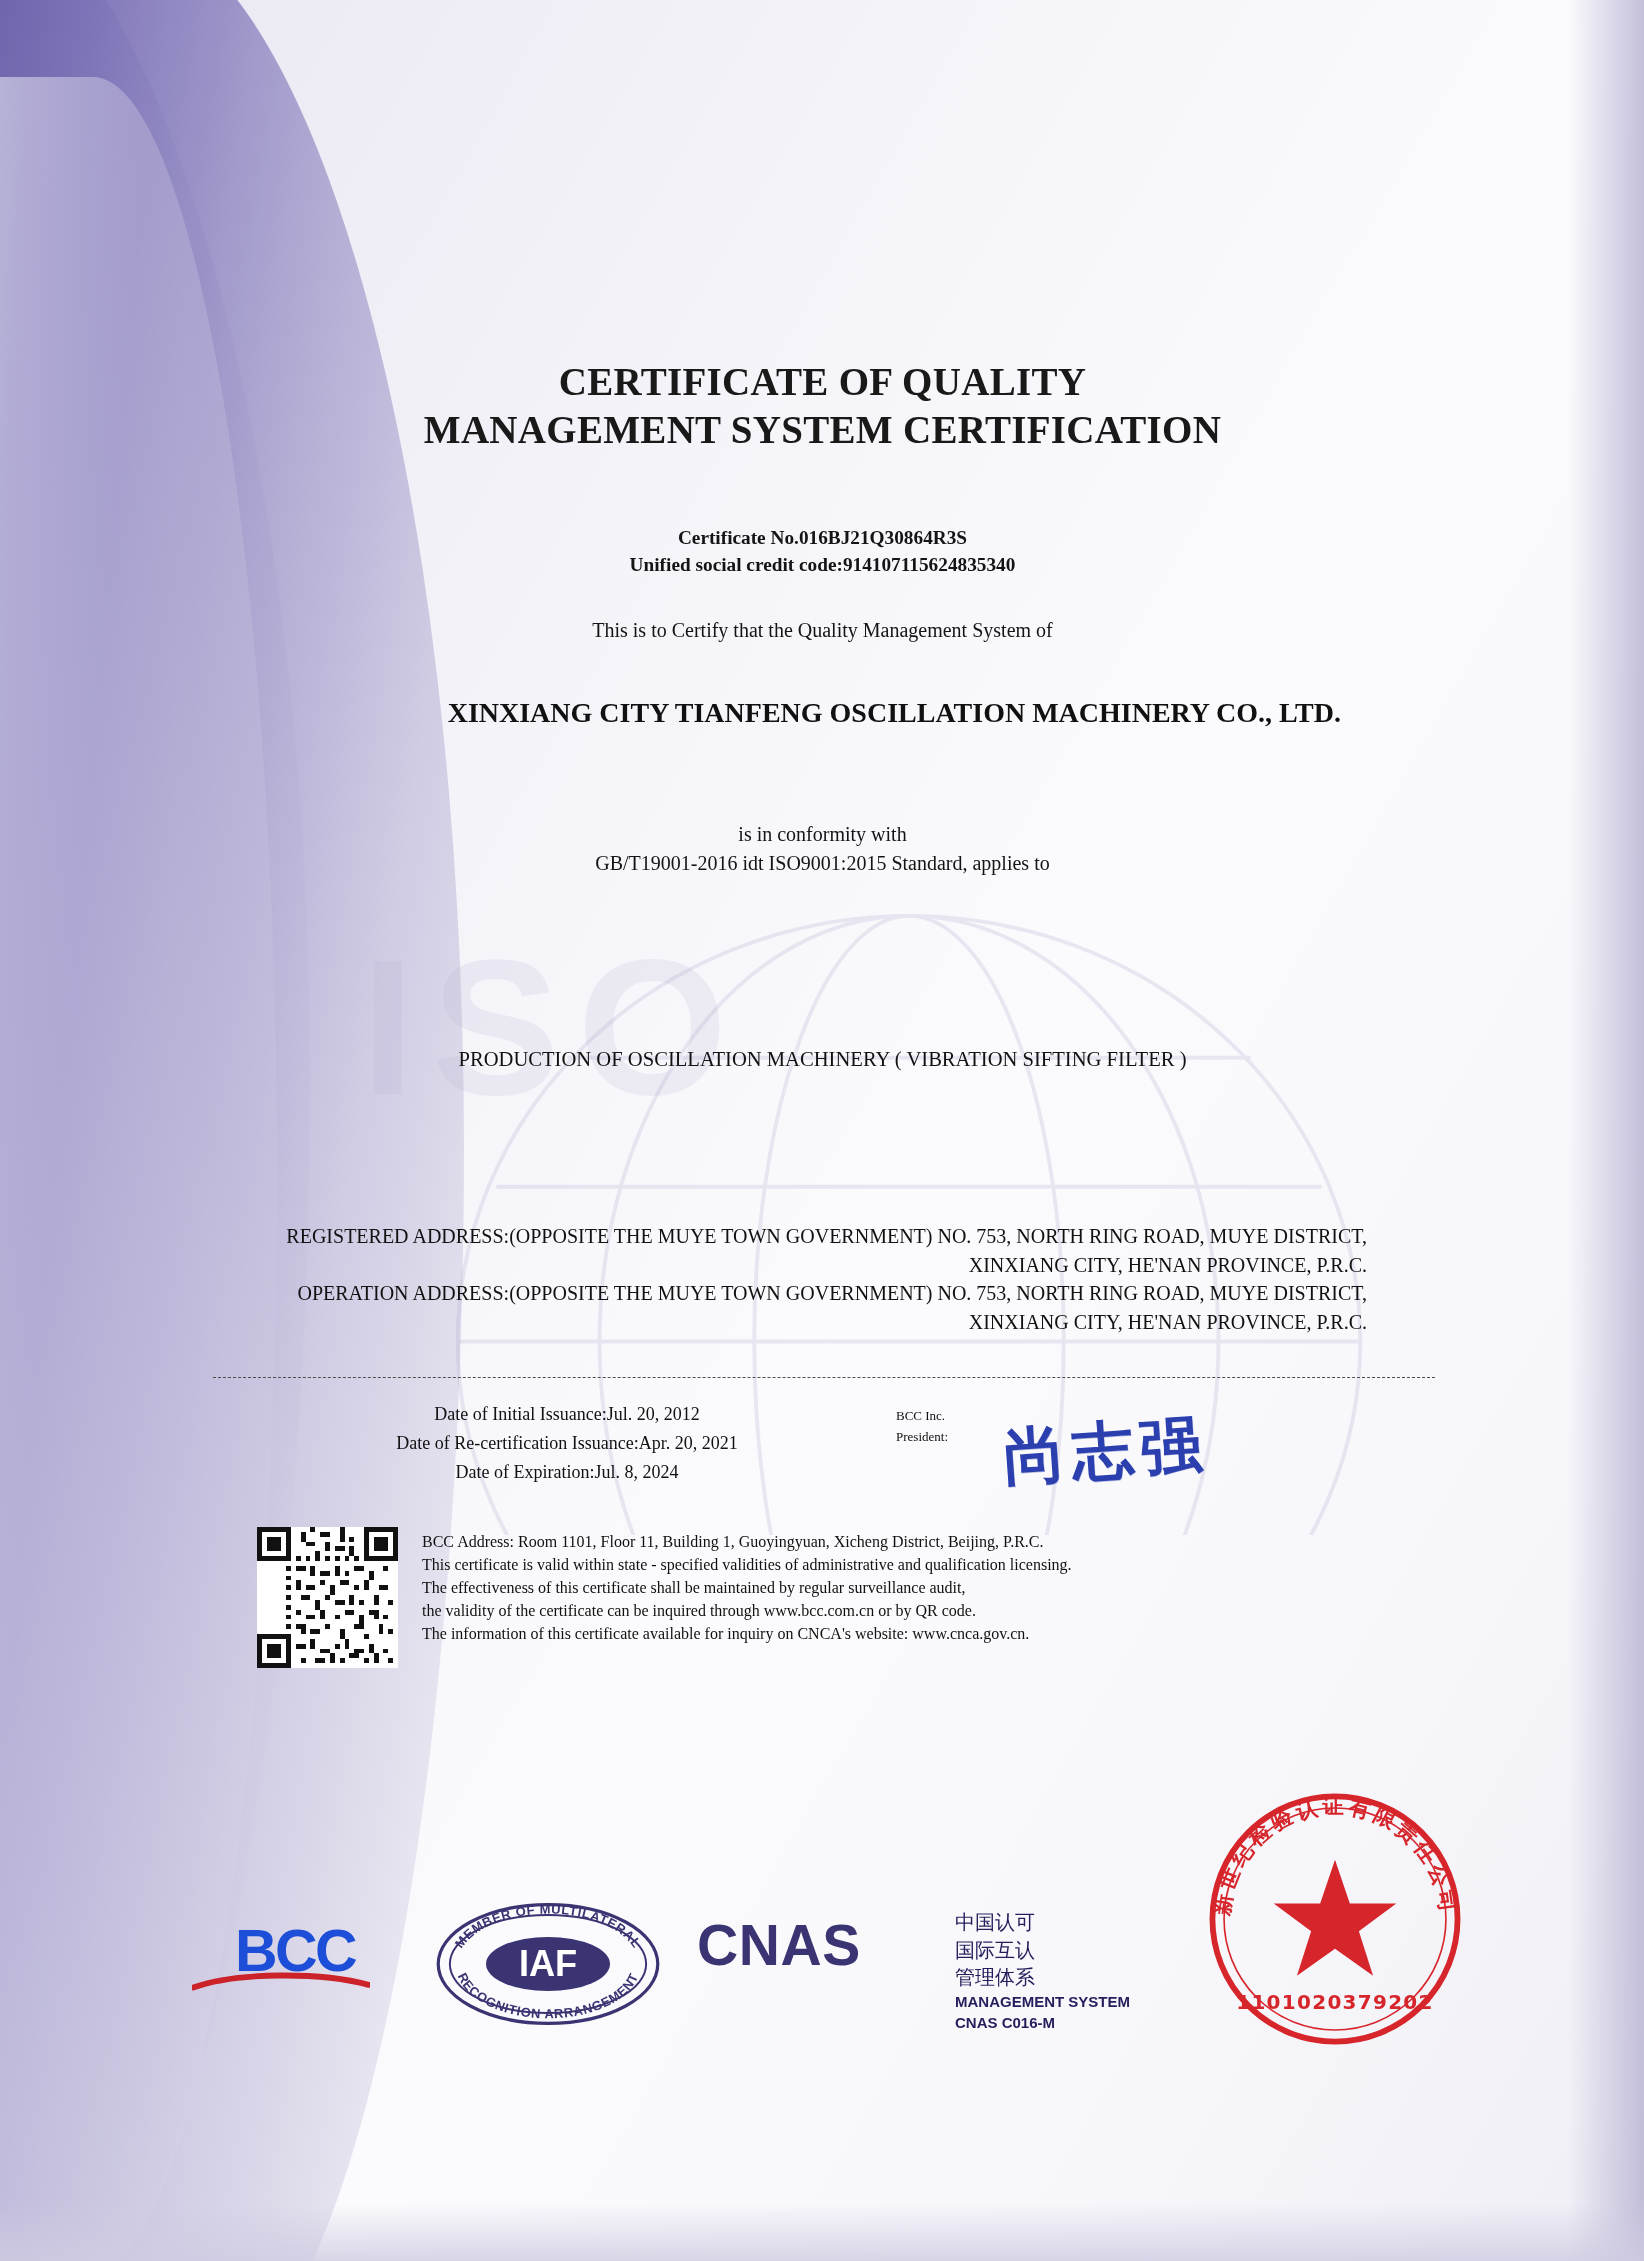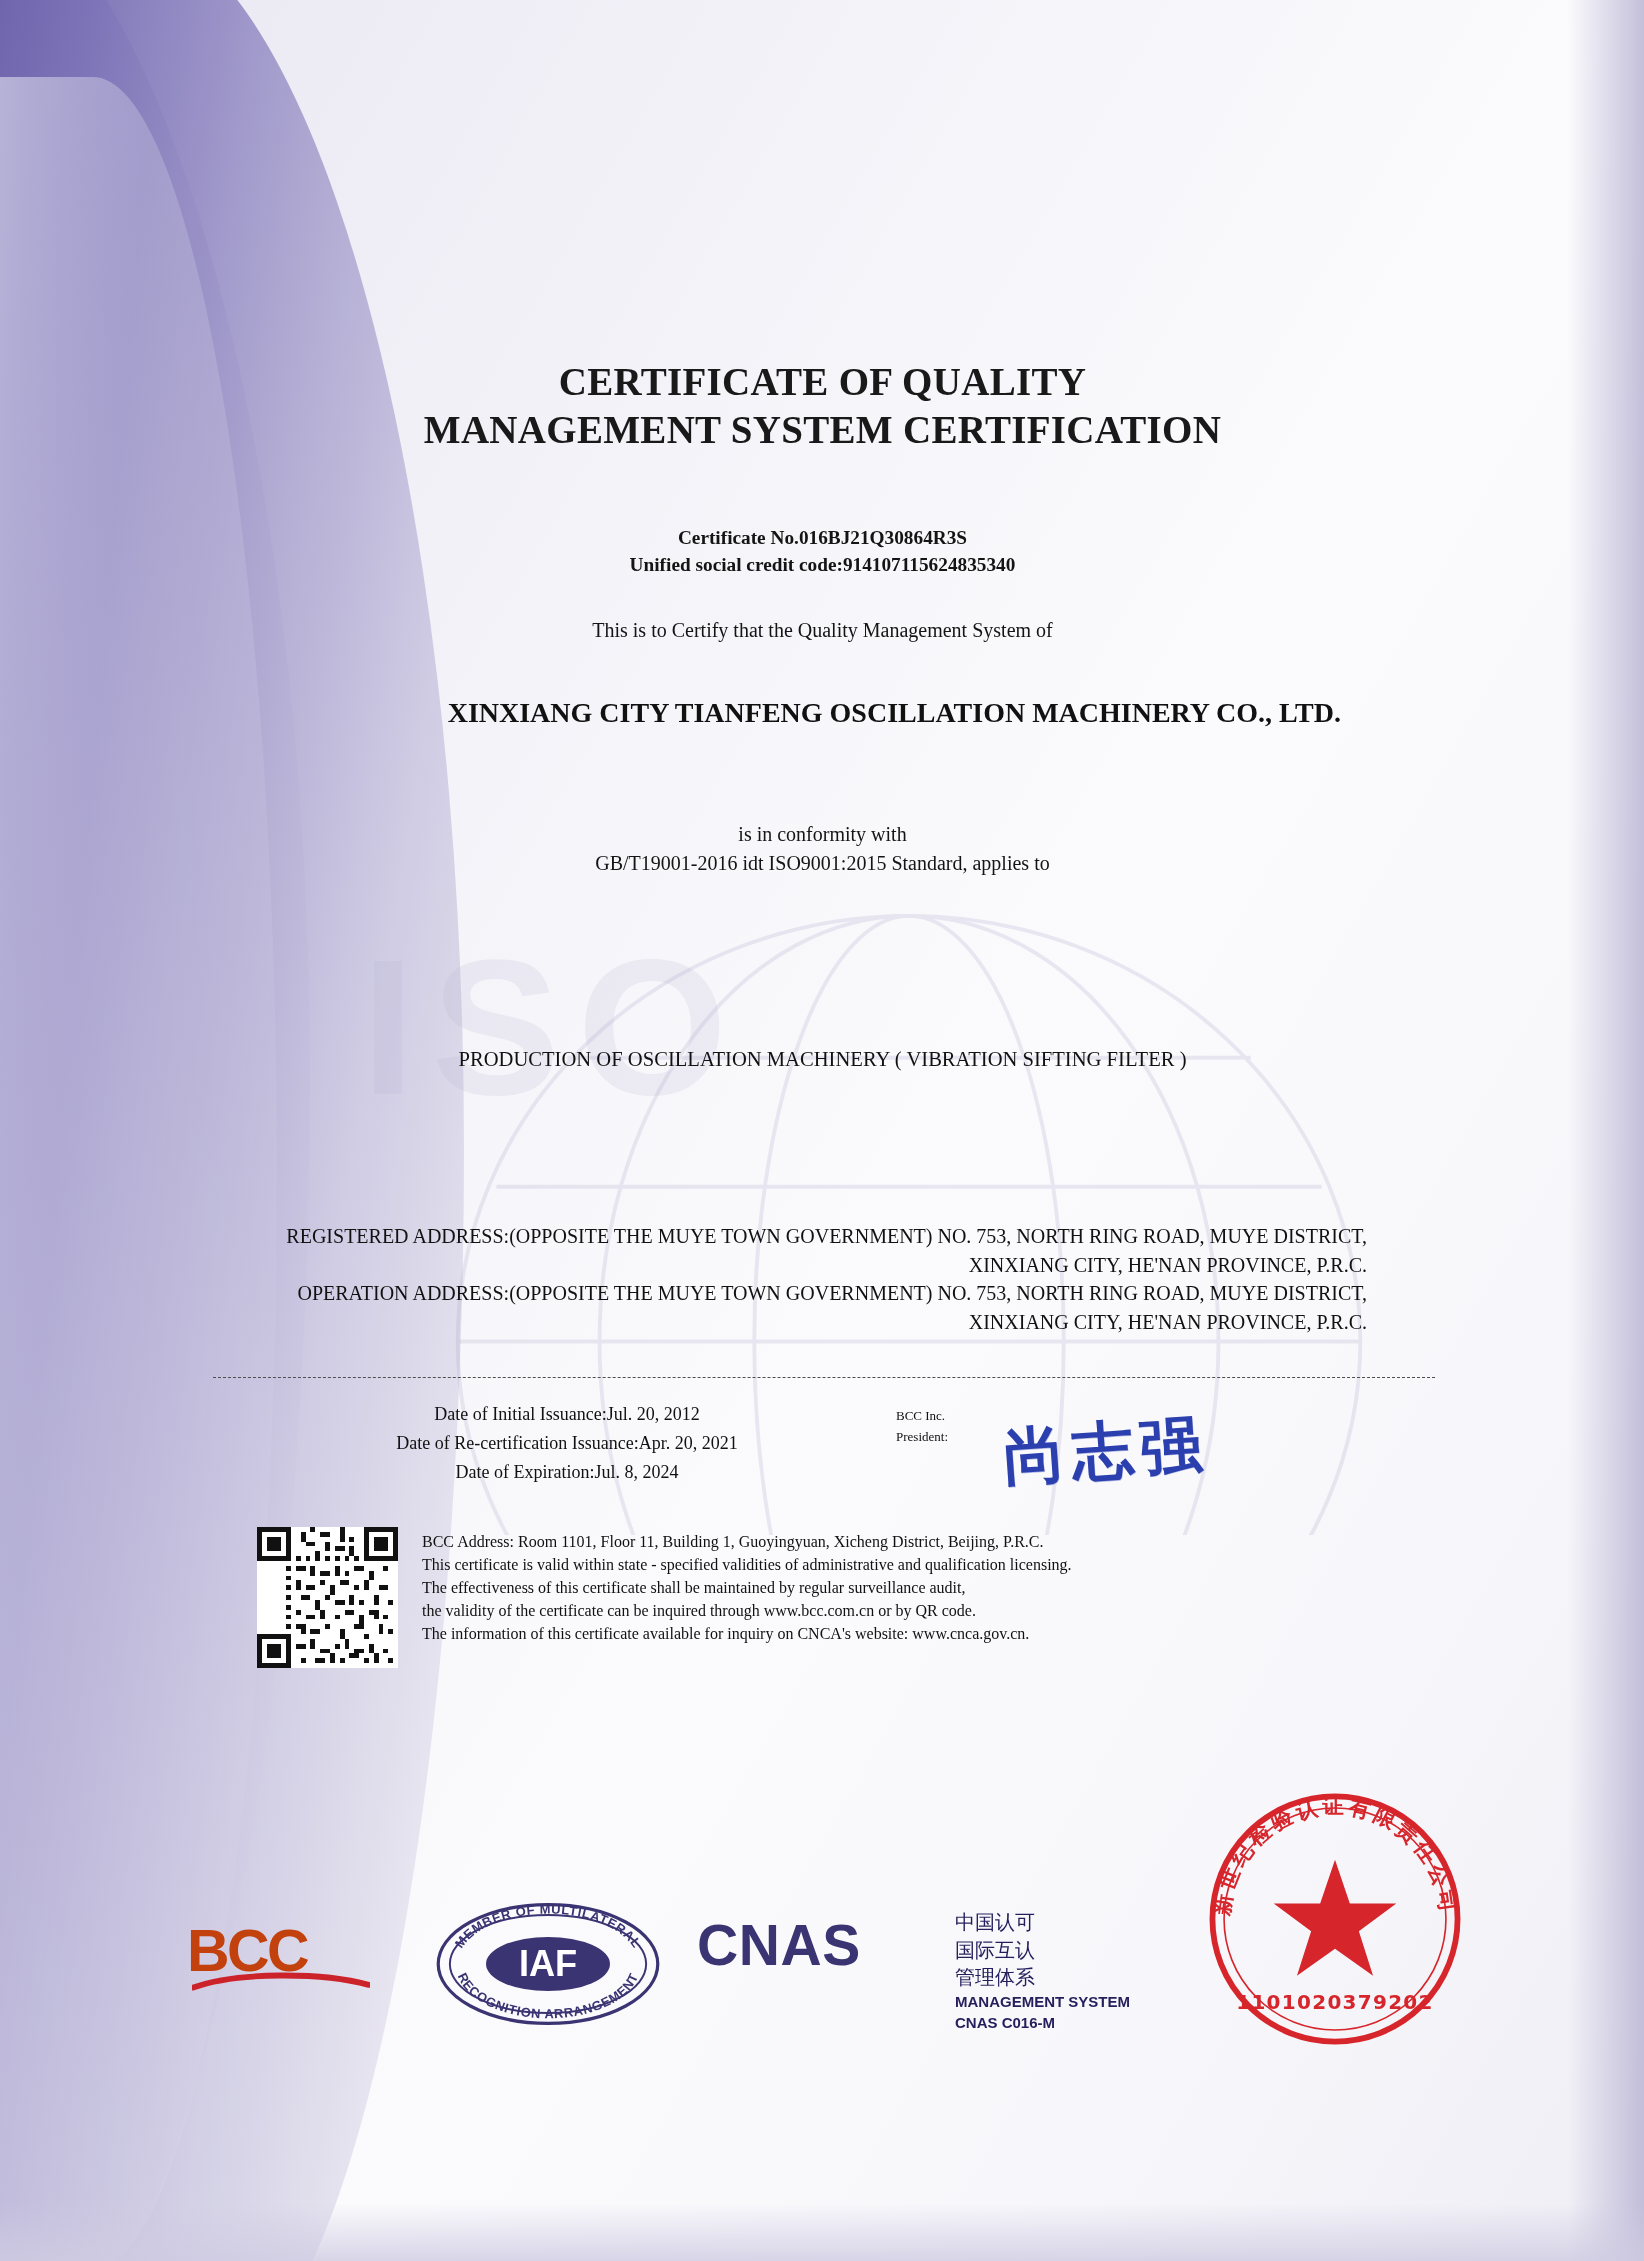--- a/index.html
+++ b/index.html
@@ -242,23 +242,24 @@
     position: absolute;
     left: 0;
     top: 32px;
     width: 187px;
     height: 77px;
   }
   .logo-bcc .bcc-text {
     font-family: "Liberation Sans", sans-serif;
     font-weight: bold;
     font-size: 59px;
-    color: #c2410c;
+    color: #1d4ed8;
     letter-spacing: -2.6px;
     line-height: 1;
+    margin-left: 48px;
   }
   .logo-bcc .bcc-swoosh {
     position: absolute;
     left: 5.2px;
     top: 46px;
     width: 178px;
     height: 26px;
   }
   .logo-iaf {
     position: absolute;

